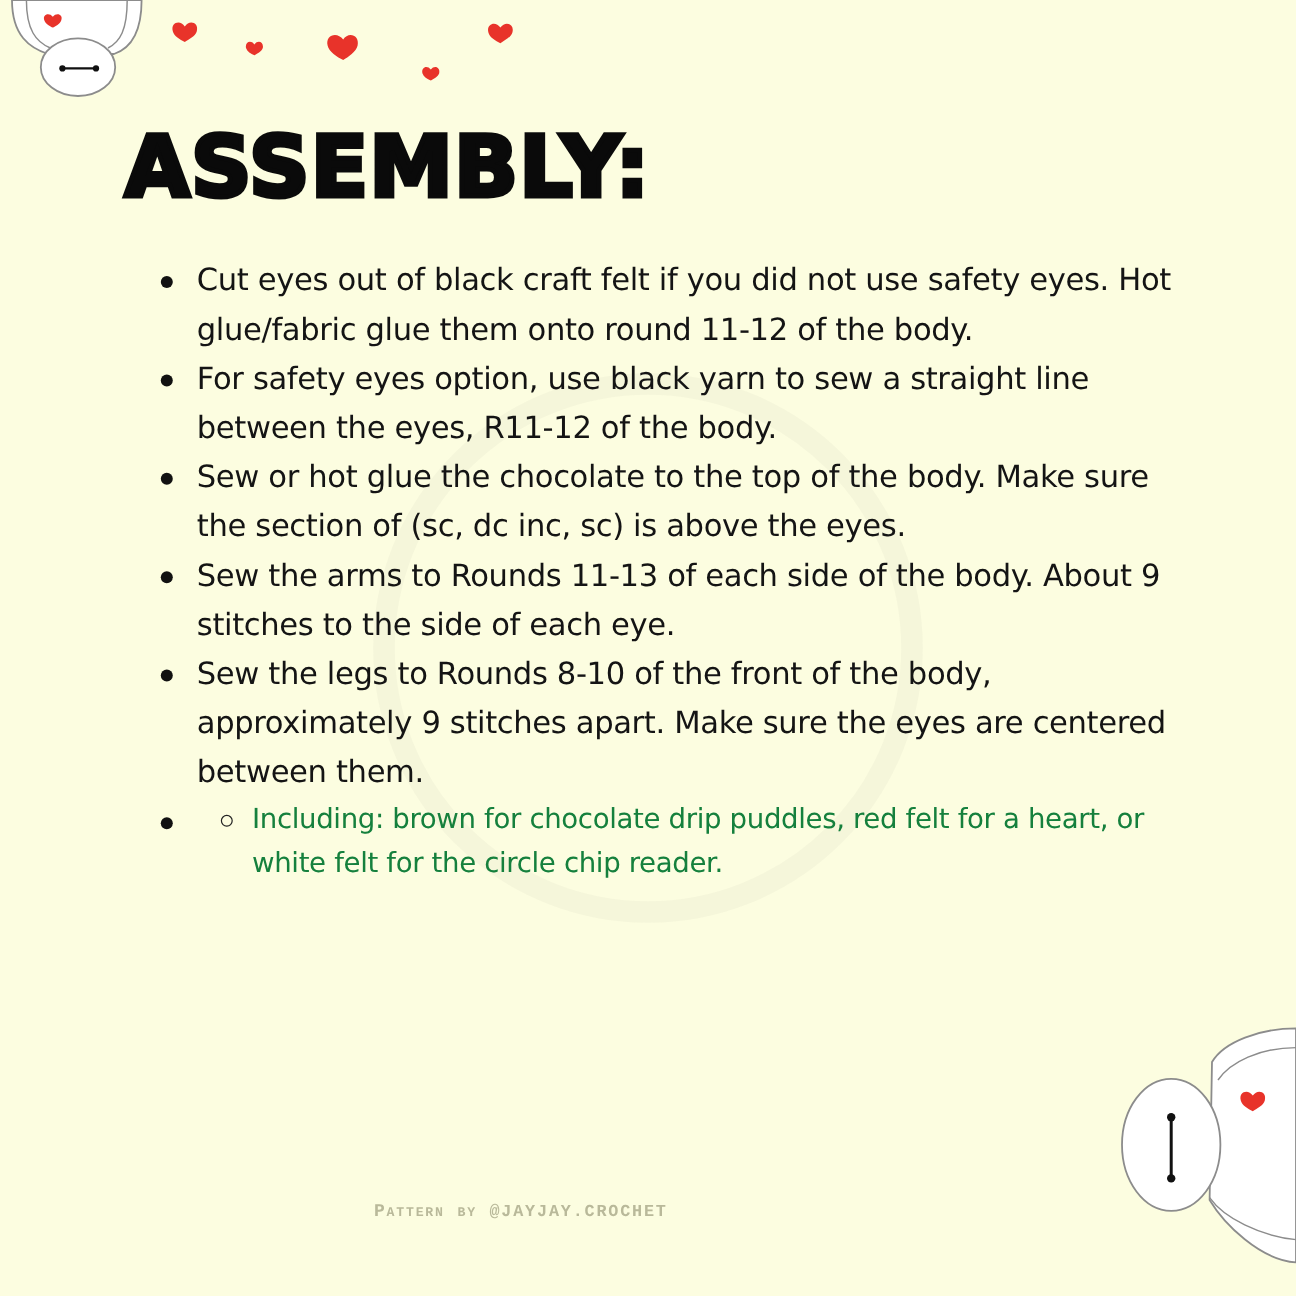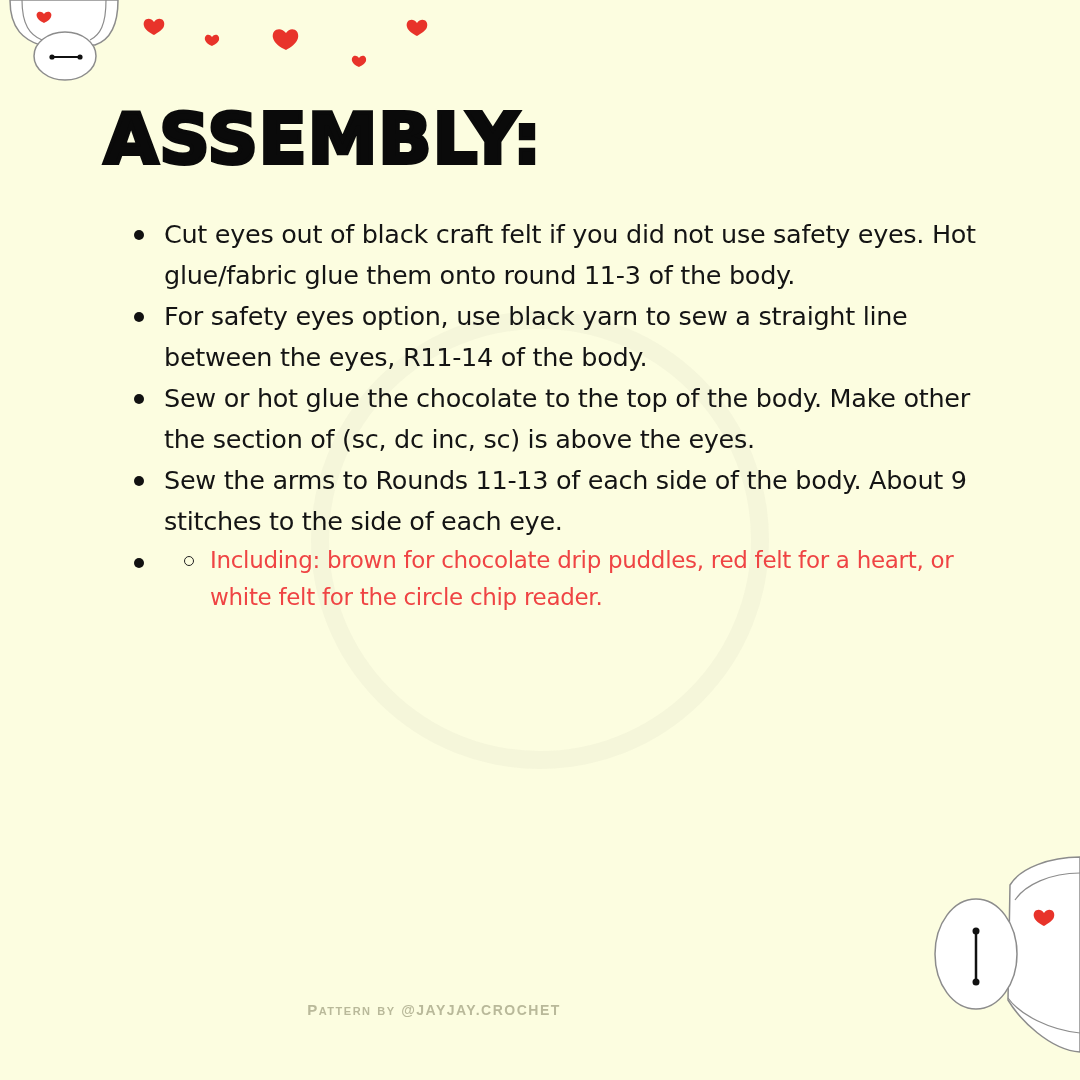--- a/index.html
+++ b/index.html
@@ -65,39 +65,39 @@
     .substeps {
       list-style: none;
       margin: 0;
       padding: 0 0 0 46px;
     }
     .substep {
       position: relative;
       padding-left: 0;
       font-size: 23px;
       line-height: 37px;
-      color: #ef4444;
+      color: #15803d;
       letter-spacing: -0.3px;
     }
     .substep .ring {
       position: absolute;
       left: -26px;
       top: 14px;
       width: 8px;
       height: 8px;
       border-radius: 50%;
       border: 1.5px solid #222;
     }
     .credit {
       position: absolute;
       left: 0;
       width: 868px;
       top: 1001px;
       text-align: center;
-      font-family: Liberation Sans, sans-serif;
+      font-family: Liberation Mono, monospace;
       font-weight: bold;
       font-size: 15px;
       letter-spacing: 1.5px;
       color: #b9b99a;
       font-variant: small-caps;
     }
     .credit .handle {
       text-transform: uppercase;
       font-size: 14px;
     }
@@ -140,33 +140,37 @@
     <circle cx="976" cy="982" r="3.5" fill="#111"></circle>
     <path d="M1044 913 c -4 -6, -12 -3, -10 4 c 1 4, 6 7, 10 9 c 3 -2, 9 -5, 10 -9 c 2 -7, -6 -10, -10 -4 z" fill="#e8332a"></path>
   </g>
 </svg>
 
 <h1 class="title">ASSEMBLY:</h1>
 
 <ul class="steps">
   <li class="step">
     <span class="bullet"></span>
-    <span>Cut eyes out of black craft felt if you did not use safety eyes. Hot glue/fabric glue them onto round 11-3 of the body.</span>
+    <span>Cut eyes out of black craft felt if you did not use safety eyes. Hot glue/fabric glue them onto round 11-12 of the body.</span>
   </li>
   <li class="step">
     <span class="bullet"></span>
-    <span>For safety eyes option, use black yarn to sew a straight line between the eyes, R11-14 of the body.</span>
+    <span>For safety eyes option, use black yarn to sew a straight line between the eyes, R11-12 of the body.</span>
   </li>
   <li class="step">
     <span class="bullet"></span>
-    <span>Sew or hot glue the chocolate to the top of the body. Make other the section of (sc, dc inc, sc) is above the eyes.</span>
+    <span>Sew or hot glue the chocolate to the top of the body. Make sure the section of (sc, dc inc, sc) is above the eyes.</span>
   </li>
   <li class="step">
     <span class="bullet"></span>
     <span>Sew the arms to Rounds 11-13 of each side of the body. About 9 stitches to the side of each eye.</span>
+  </li>
+  <li class="step">
+    <span class="bullet"></span>
+    <span>Sew the legs to Rounds 8-10 of the front of the body, approximately 9 stitches apart. Make sure the eyes are centered between them.</span>
   </li>
   <li class="step">
     <span class="bullet"></span>
     <ul class="substeps">
       <li class="substep">
         <span class="ring"></span>
         <span>Including: brown for chocolate drip puddles, red felt for a heart, or white felt for the circle chip reader.</span>
       </li>
     </ul>
   </li>

